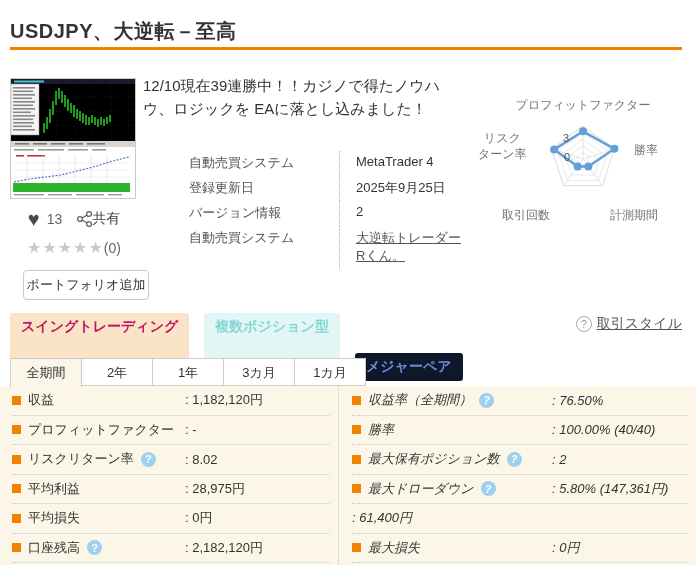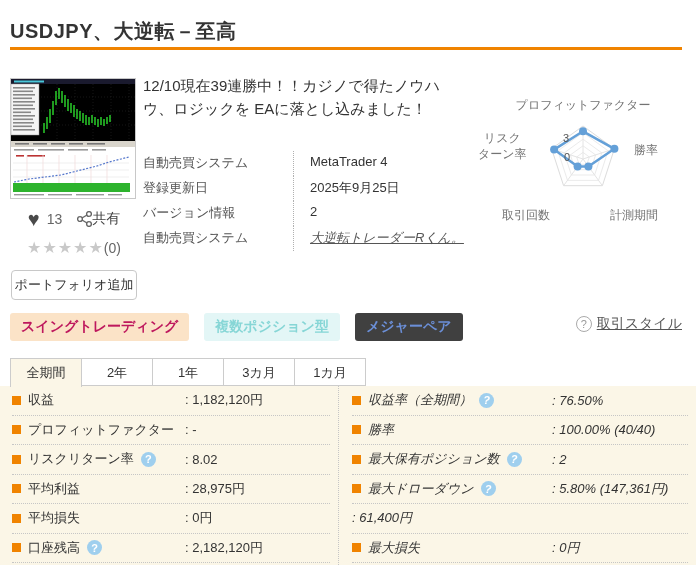--- a/index.html
+++ b/index.html
@@ -10,24 +10,24 @@
   }
   .page-title { position:absolute; left:10px; top:18px; font-size:20px; font-weight:bold; color:#333; letter-spacing:.5px; }
   .title-rule { position:absolute; left:10px; top:47px; width:672px; height:3px; background:#f08300; }
 
   
   .thumb { position:absolute; left:10px; top:78px; width:126px; height:121px; border:1px solid #c8c8c8; background:#fff; }
 
   
   .desc { position:absolute; left:143px; top:74px; width:322px; font-size:15px; line-height:1.55; color:#333; }
   .info-table { position:absolute; left:143px; top:151px; width:322px; font-size:13px; }
-  .info-row { display:flex; }
+  .info-row { display:flex;margin-left:46px; }
   .info-label { width:150px; color:#555; padding:3px 0 4px; }
   .info-value { flex:1; border-left:1px dotted #b0b0b0; padding:3px 0 4px 16px; color:#333; }
-  .profile-link { color:#555; text-decoration:underline; cursor:pointer;font-style:italic; }
+  .profile-link { color:#555; text-decoration:underline; cursor:pointer; }
 
   
   .radar-wrap { position:absolute; left:470px; top:85px; width:226px; height:160px; }
   .radar-label { position:absolute; font-size:12px; color:#737373; white-space:nowrap; }
   .rl-top { left:0; right:0; top:12px; text-align:center; }
   .rl-right { left:164px; top:57px; }
   .rl-br { left:140px; top:122px; }
   .rl-bl { left:32px; top:122px; }
   .rl-left { left:8px; top:46px; text-align:center; line-height:1.3; }
   .radar-scale { position:absolute; font-size:11px; color:#555; }
@@ -36,21 +36,21 @@
 
   
   .social-row { position:absolute; left:11px; top:209px; width:126px; display:flex; align-items:center; justify-content:center; gap:7px; }
   .heart-icon { font-size:20px; color:#4a4a4a; line-height:1; cursor:pointer; }
   .like-count { font-size:14px; color:#666; }
   .share-box { display:flex; align-items:center; gap:0; margin-left:8px; cursor:pointer; }
   .share-label { font-size:14px; color:#444; }
   .stars-row { position:absolute; left:11px; top:238px; width:126px; text-align:center; }
   .stars { color:#c9c9c9; font-size:16px; letter-spacing:1px; }
   .rating-count { color:#666; font-size:14px; }
-  .portfolio-btn { position:absolute; left:11px; top:270px; width:126px; height:30px; background:#fff;
+  .portfolio-btn { position:absolute; left:23px; top:270px; width:126px; height:30px; background:#fff;
     border:1px solid #c8c8c8; border-radius:4px; font-size:13px; color:#333; cursor:pointer;
     font-family:"Liberation Sans","DejaVu Sans",sans-serif; }
 
   
   .tags { position:absolute; left:10px; top:313px; display:flex; gap:15px; }
   .tag { font-size:14px; font-weight:bold; padding:5px 11px; border-radius:3px; cursor:pointer; }
   .trade-style { position:absolute; right:14px; top:315px; display:flex; align-items:center; gap:5px; }
   .q-circle { width:16px; height:16px; border-radius:50%; border:1px solid #aaa; color:#999; font-size:11px;
     display:flex; align-items:center; justify-content:center; }
   .trade-style-link { font-size:14px; color:#555; text-decoration:underline; cursor:pointer; }
@@ -249,21 +249,21 @@
   </span>
 </div>
 <div class="stars-row">
   <span class="stars">★★★★★</span><span class="rating-count">(0)</span>
 </div>
 <button class="portfolio-btn">ポートフォリオ追加</button>
 
 <div class="tags">
   <span class="tag" style="background: rgb(251, 227, 199); color: #be185d;">スイングトレーディング</span>
   <span class="tag" style="background: rgb(227, 246, 246); color: rgb(134, 214, 214);">複数ポジション型</span>
-  <span class="tag" style="background: #404040; color: rgb(107, 143, 216);">メジャーペア</span>
+  <span class="tag" style="background: #0f172a; color: rgb(107, 143, 216); margin-top: 40px;">メジャーペア</span>
 </div>
 <div class="trade-style">
   <span class="q-circle">?</span>
   <span class="trade-style-link">取引スタイル</span>
 </div>
 
 <div class="tabs">
   <div class="tab active">全期間</div>
   <div class="tab">2年</div>
   <div class="tab">1年</div>

